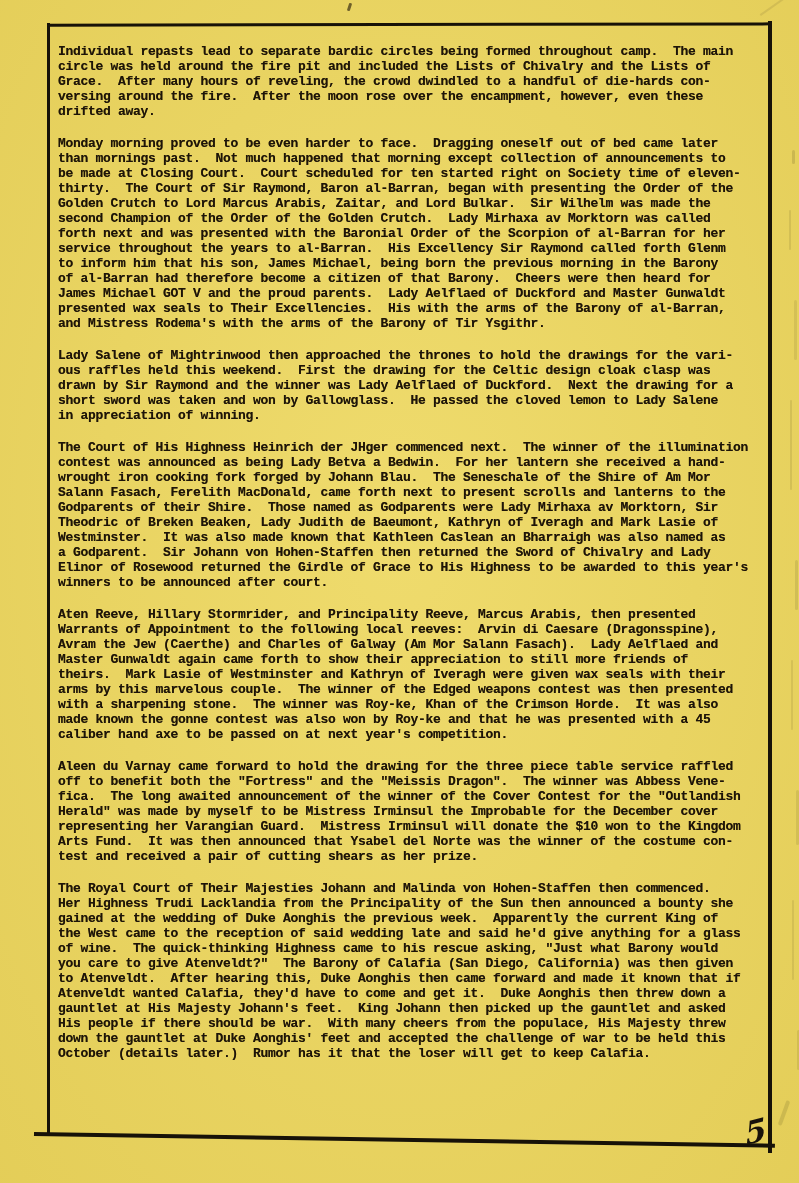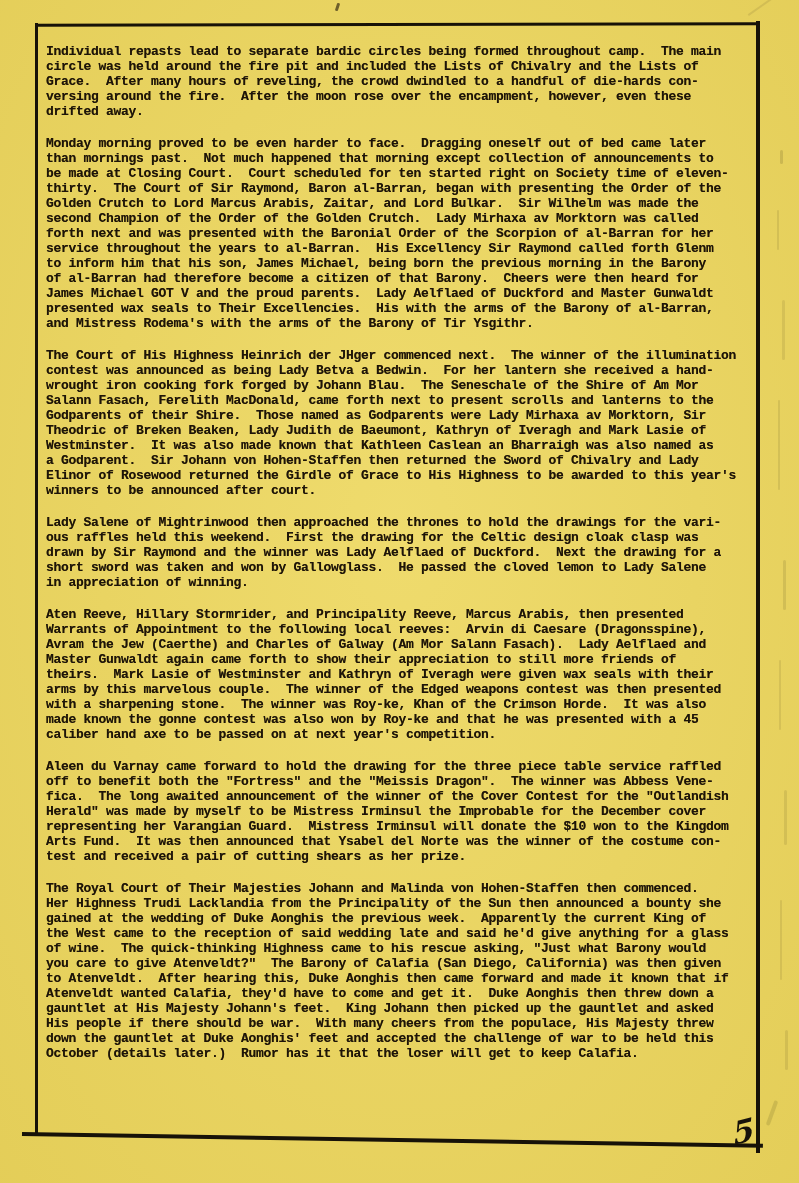--- a/index.html
+++ b/index.html
@@ -10,20 +10,21 @@
     width: 799px;
     height: 1183px;
     position: relative;
     overflow: hidden;
     background: #edd75f;
     background-image: radial-gradient(ellipse at 50% 45%, rgba(255,255,230,0.10), rgba(120,95,10,0.08));
   }
   .page {
     position: absolute;
     inset: 0;
+    margin-left: 12px;
   }
   
   .bline { position: absolute; background: #171208; }
   .bline.top    { left: 36px;  top: 23px;   width: 723px; height: 3px; transform: rotate(-0.1deg); }
   .bline.left   { left: 35px;  top: 23px;   width: 3px;   height: 1112px; }
   .bline.right  { left: 756px; top: 21px;   width: 4px;   height: 1132px; }
   .bline.bottom { left: 22px;  top: 1132px; width: 741px; height: 4px; transform: rotate(0.9deg); transform-origin: left center; }
 
   .content {
     position: absolute;
@@ -98,35 +99,35 @@
 thirty.  The Court of Sir Raymond, Baron al-Barran, began with presenting the Order of the
 Golden Crutch to Lord Marcus Arabis, Zaitar, and Lord Bulkar.  Sir Wilhelm was made the
 second Champion of the Order of the Golden Crutch.  Lady Mirhaxa av Morktorn was called
 forth next and was presented with the Baronial Order of the Scorpion of al-Barran for her
 service throughout the years to al-Barran.  His Excellency Sir Raymond called forth Glenm
 to inform him that his son, James Michael, being born the previous morning in the Barony
 of al-Barran had therefore become a citizen of that Barony.  Cheers were then heard for
 James Michael GOT V and the proud parents.  Lady Aelflaed of Duckford and Master Gunwaldt
 presented wax seals to Their Excellencies.  His with the arms of the Barony of al-Barran,
 and Mistress Rodema's with the arms of the Barony of Tir Ysgithr.</p>
+    <p>Lady Salene of Mightrinwood then approached the thrones to hold the drawings for the vari-
+ous raffles held this weekend.  First the drawing for the Celtic design cloak clasp was
+drawn by Sir Raymond and the winner was Lady Aelflaed of Duckford.  Next the drawing for a
+short sword was taken and won by Gallowglass.  He passed the cloved lemon to Lady Salene
+in appreciation of winning.</p>
     <p>The Court of His Highness Heinrich der JHger commenced next.  The winner of the illumination
 contest was announced as being Lady Betva a Bedwin.  For her lantern she received a hand-
 wrought iron cooking fork forged by Johann Blau.  The Seneschale of the Shire of Am Mor
 Salann Fasach, Ferelith MacDonald, came forth next to present scrolls and lanterns to the
 Godparents of their Shire.  Those named as Godparents were Lady Mirhaxa av Morktorn, Sir
 Theodric of Breken Beaken, Lady Judith de Baeumont, Kathryn of Iveragh and Mark Lasie of
 Westminster.  It was also made known that Kathleen Caslean an Bharraigh was also named as
 a Godparent.  Sir Johann von Hohen-Staffen then returned the Sword of Chivalry and Lady
 Elinor of Rosewood returned the Girdle of Grace to His Highness to be awarded to this year's
 winners to be announced after court.</p>
-    <p>Lady Salene of Mightrinwood then approached the thrones to hold the drawings for the vari-
-ous raffles held this weekend.  First the drawing for the Celtic design cloak clasp was
-drawn by Sir Raymond and the winner was Lady Aelflaed of Duckford.  Next the drawing for a
-short sword was taken and won by Gallowglass.  He passed the cloved lemon to Lady Salene
-in appreciation of winning.</p>
     <p>Aten Reeve, Hillary Stormrider, and Principality Reeve, Marcus Arabis, then presented
 Warrants of Appointment to the following local reeves:  Arvin di Caesare (Dragonsspine),
 Avram the Jew (Caerthe) and Charles of Galway (Am Mor Salann Fasach).  Lady Aelflaed and
 Master Gunwaldt again came forth to show their appreciation to still more friends of
 theirs.  Mark Lasie of Westminster and Kathryn of Iveragh were given wax seals with their
 arms by this marvelous couple.  The winner of the Edged weapons contest was then presented
 with a sharpening stone.  The winner was Roy-ke, Khan of the Crimson Horde.  It was also
 made known the gonne contest was also won by Roy-ke and that he was presented with a 45
 caliber hand axe to be passed on at next year's competition.</p>
     <p>Aleen du Varnay came forward to hold the drawing for the three piece table service raffled

